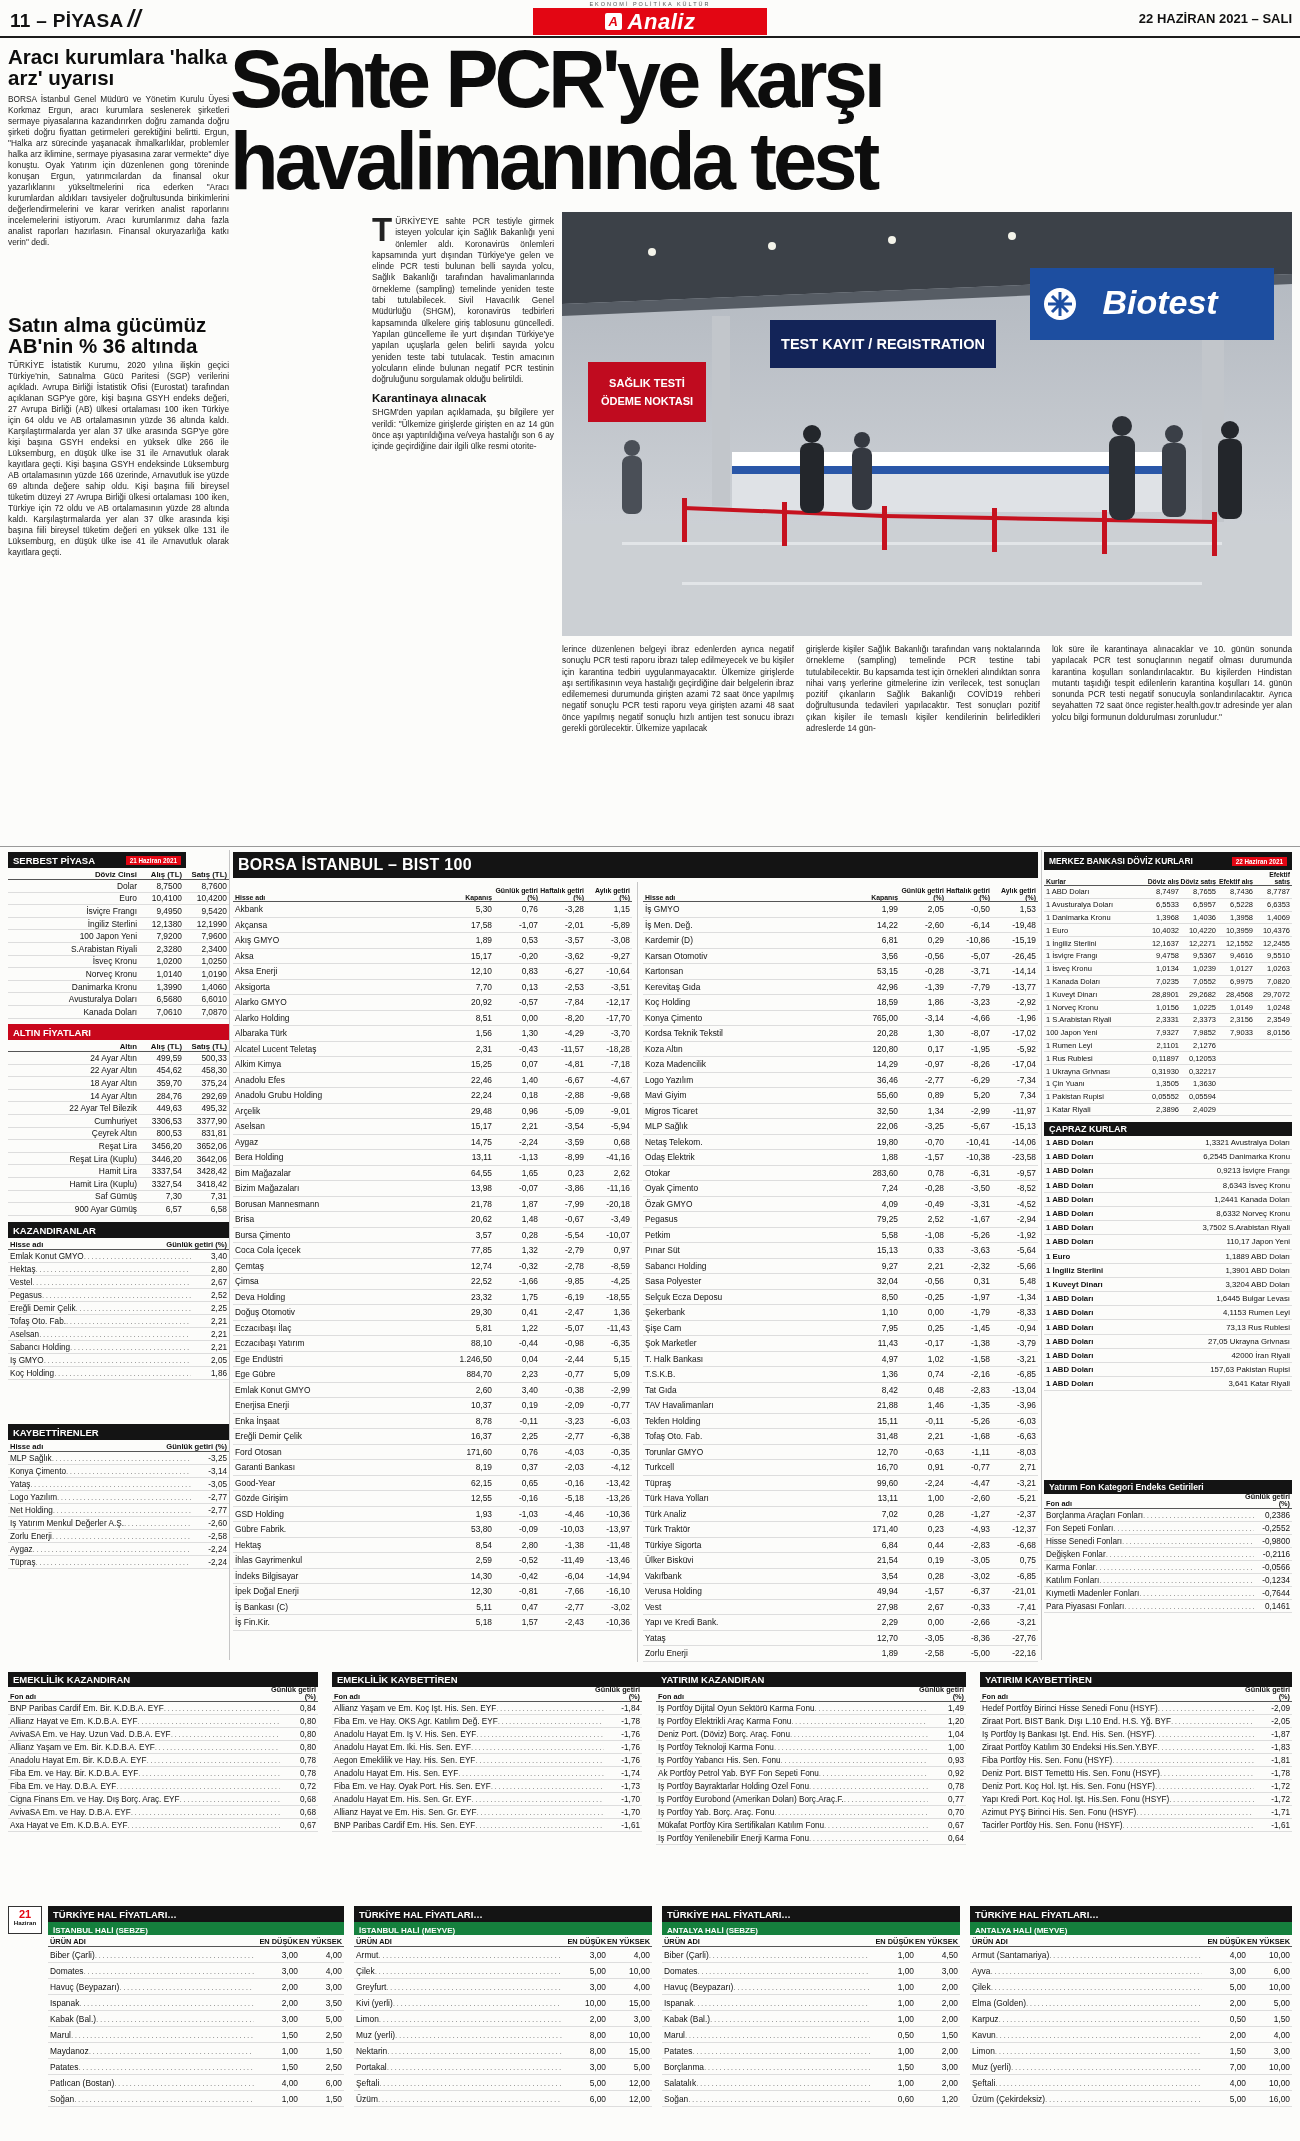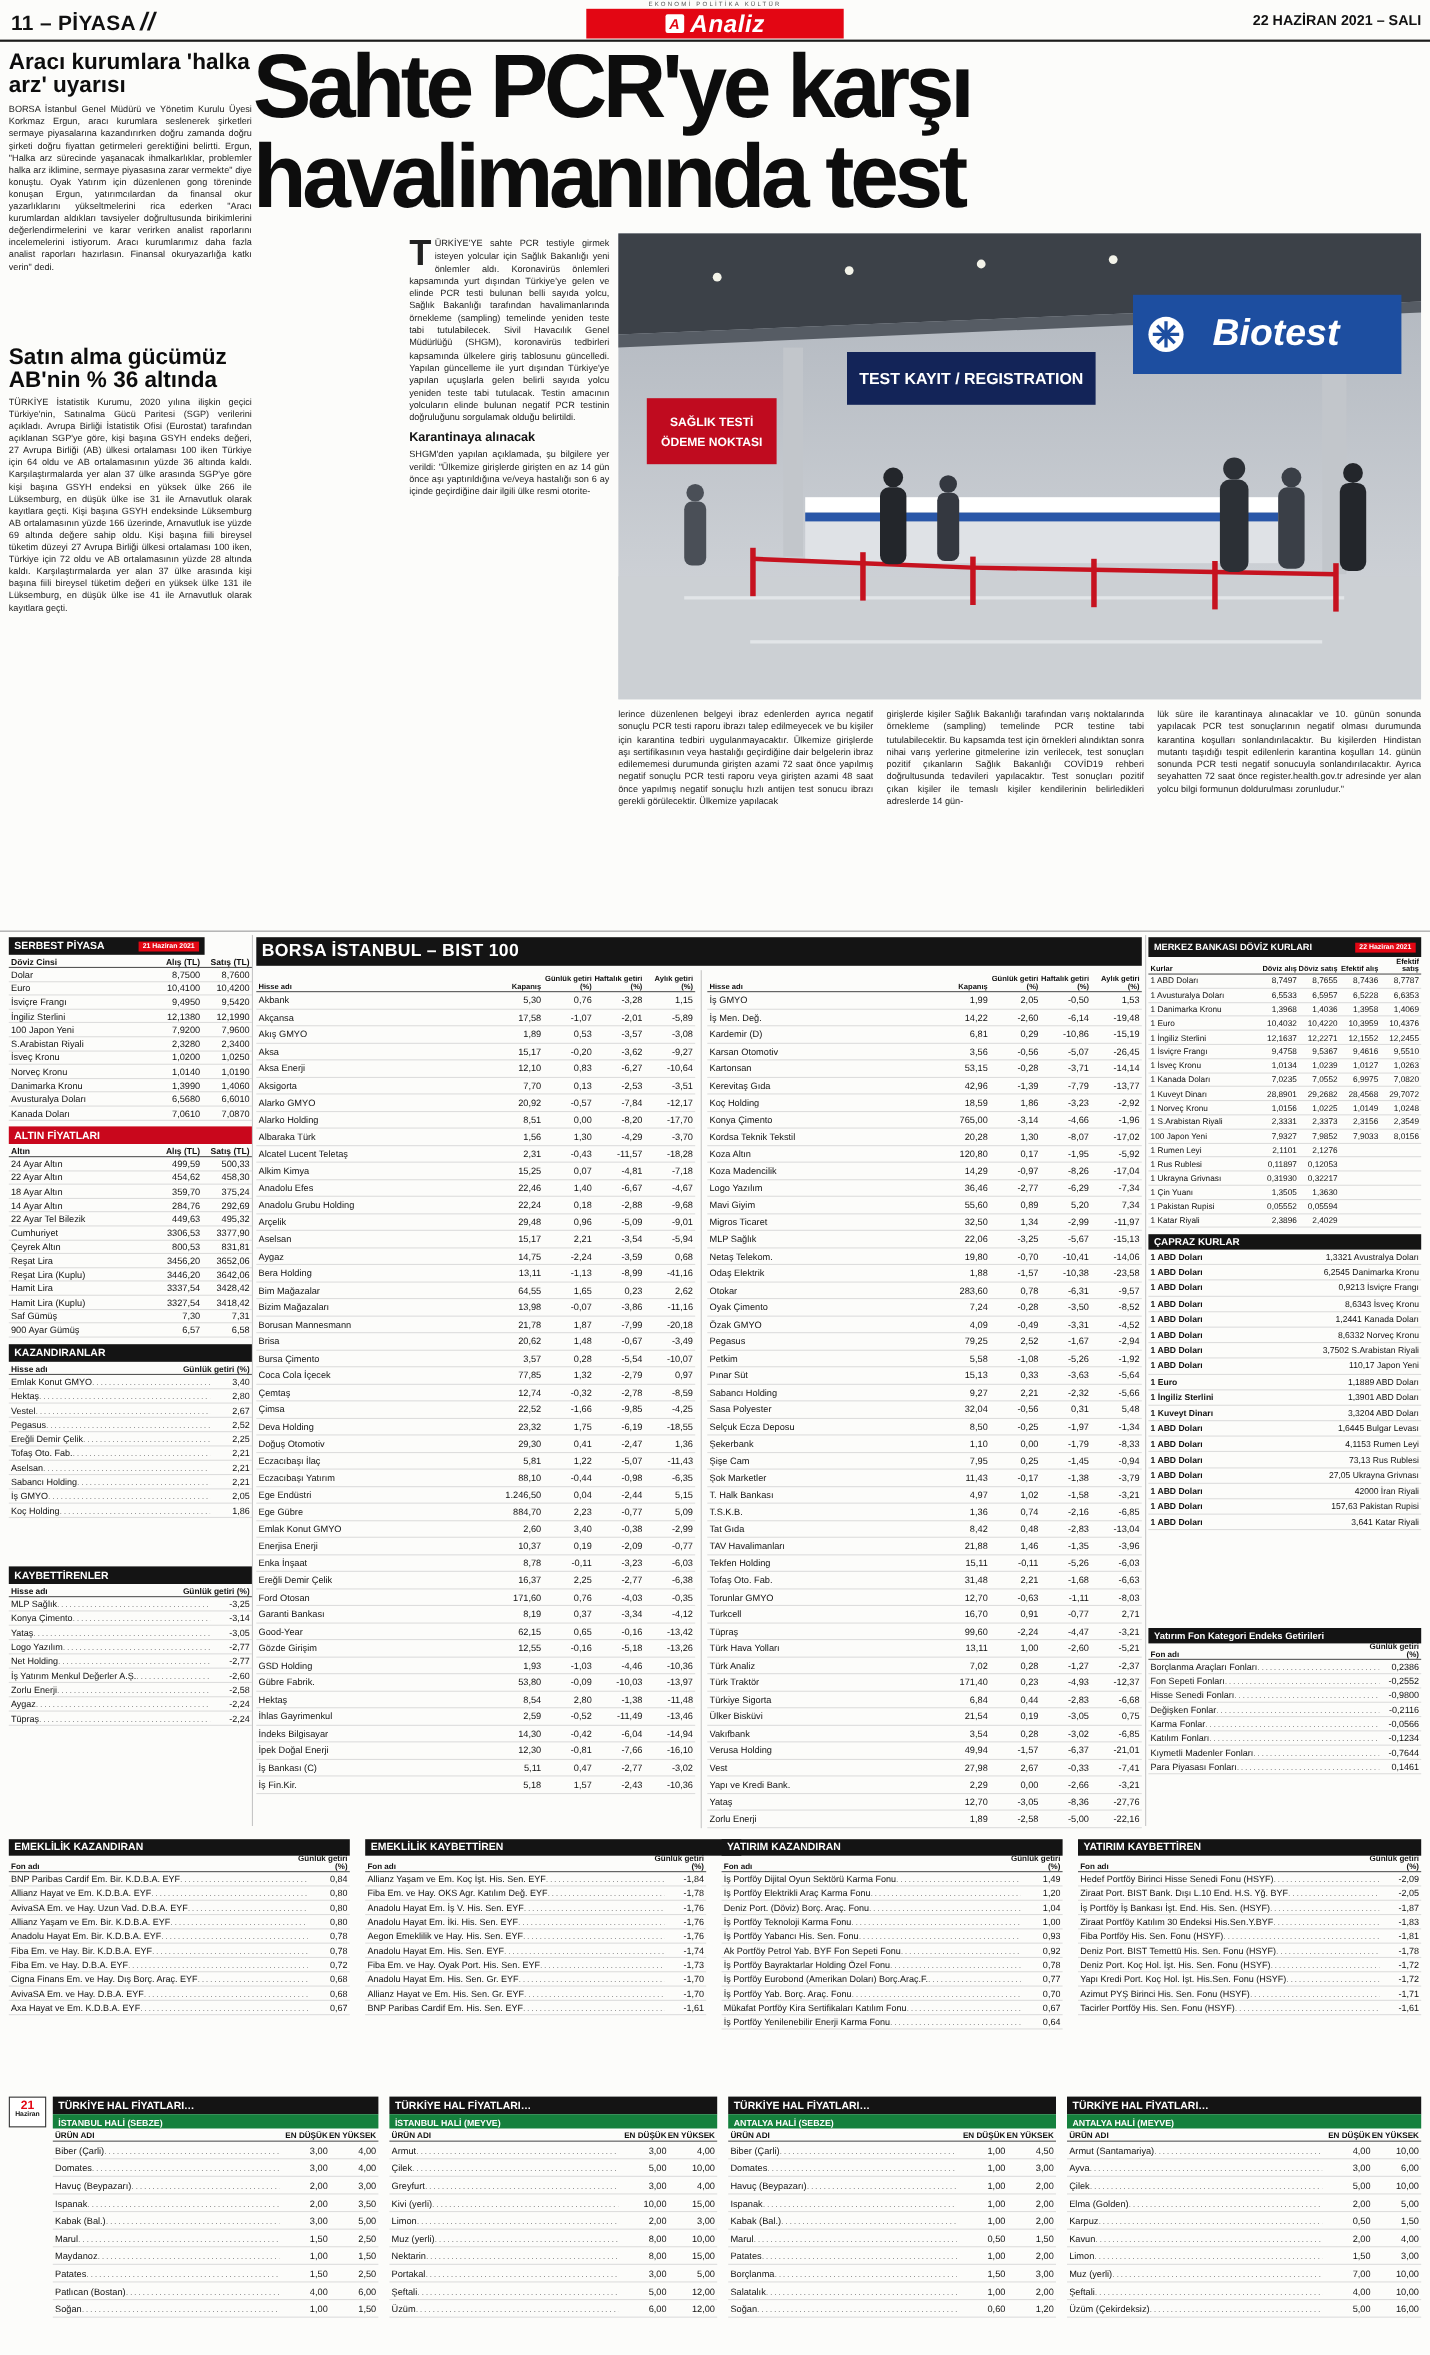--- a/index.html
+++ b/index.html
@@ -41,21 +41,21 @@
 .bar .bdate{background:#e30613;color:#fff;font-size:6.3px;font-weight:bold;padding:1px 4px}
 .thead{display:flex;align-items:flex-end;border-bottom:1px solid #555;font-weight:bold;padding:0 2px}
 .trow{display:flex;align-items:center;border-bottom:1px solid #ddd;padding:0 2px}
 .tcell{white-space:nowrap;overflow:hidden}
 .hline{background:#999;height:1px}
 .vline{width:1px;background:#c6c6c6}
 
 
 .t3 .trow{height:12.6px;font-size:8.4px}
 .t3 .thead{height:12px;font-size:7.8px}
-.t3 .c0{flex:1;text-align:left}
+.t3 .c0{flex:1;text-align:right}
 .t3 .c1,.t3 .c2{width:45px;text-align:right}
 
 
 .t2 .trow{height:13px;font-size:8.2px}
 .t2 .thead{height:12px;font-size:7.6px}
 .t2 .c0{flex:1;text-align:left}
 .t2 .c1{width:36px;text-align:right}
 .ldr .trow .c0::after{content:"...................................................................................................";letter-spacing:1.5px;color:#8a8a8a}
 
 
@@ -731,21 +731,21 @@
           <span class="tcell c0">Ford Otosan</span>
           <span class="tcell c1">171,60</span>
           <span class="tcell c2">0,76</span>
           <span class="tcell c3">-4,03</span>
           <span class="tcell c4">-0,35</span>
         </div>
         <div class="trow">
           <span class="tcell c0">Garanti Bankası</span>
           <span class="tcell c1">8,19</span>
           <span class="tcell c2">0,37</span>
-          <span class="tcell c3">-3,34</span>
+          <span class="tcell c3">-2,03</span>
           <span class="tcell c4">-4,12</span>
         </div>
         <div class="trow">
           <span class="tcell c0">Good-Year</span>
           <span class="tcell c1">62,15</span>
           <span class="tcell c2">0,65</span>
           <span class="tcell c3">-0,16</span>
           <span class="tcell c4">-13,42</span>
         </div>
         <div class="trow">

